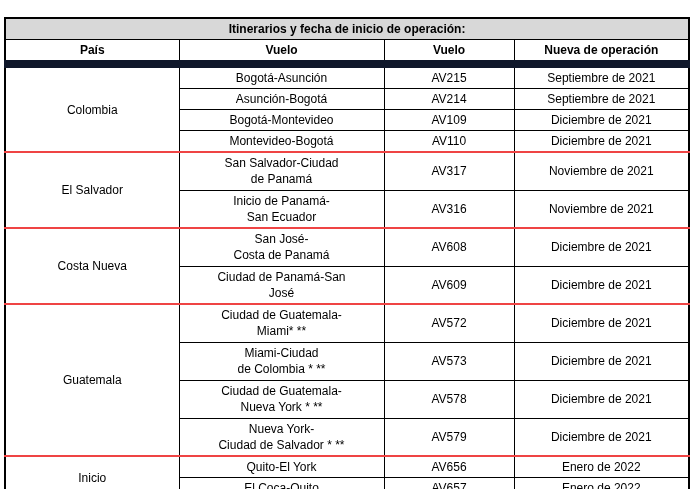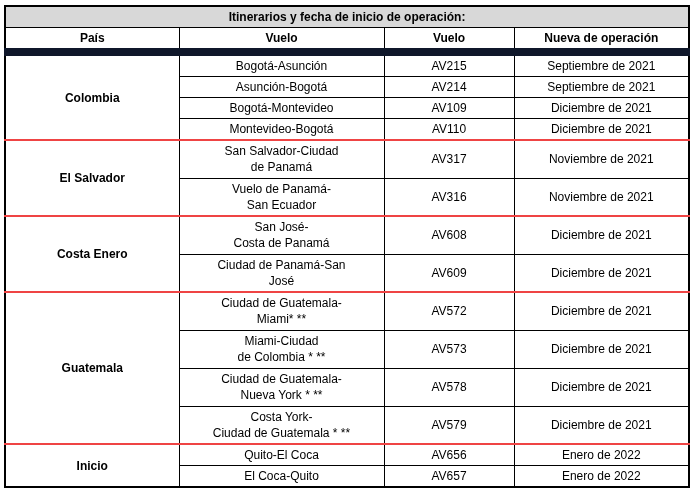--- a/index.html
+++ b/index.html
@@ -6,21 +6,21 @@
     margin: 0;
     padding: 0;
     background: #ffffff;
     font-family: "Liberation Sans", sans-serif;
     color: #000000;
   }
   .page {
     width: 690px;
     height: 489px;
     box-sizing: border-box;
-    padding: 5px 3px 3px 4px;
+    padding: 17px 3px 3px 4px;
     background: #ffffff;
   }
   table.itin {
     border-collapse: collapse;
     table-layout: fixed;
     width: 684px;
     border: 2px solid #000000;
   }
   table.itin td, table.itin th {
     border: 1px solid #000000;
@@ -40,21 +40,21 @@
     border-bottom: 2px solid #000000;
   }
   tr.header-row th {
     font-weight: bold;
     height: 17px;
     border-bottom: 8px solid #0f172a;
   }
   tr.group-start td { border-top: 2px solid #ef4444; }
   tr.row-single { height: 21px; }
   tr.row-double { height: 38px; }
-  td.country-cell { font-weight: bold; }
+  td.country-cell { font-weight: normal; }
 </style>
 </head>
 <body>
 
 <div class="page">
   <table class="itin">
     <colgroup>
       <col style="width:174px">
       <col style="width:205px">
       <col style="width:130px">
@@ -105,28 +105,28 @@
           <td rowspan="2" class="country-cell">El Salvador</td>
           <td>
             <div>San Salvador-Ciudad</div>
             <div>de Panamá</div>
           </td>
           <td>AV317</td>
           <td>Noviembre de 2021</td>
         </tr>
         <tr class="row-double">
           <td>
-            <div>Vuelo de Panamá-</div>
+            <div>Inicio de Panamá-</div>
             <div>San Ecuador</div>
           </td>
           <td>AV316</td>
           <td>Noviembre de 2021</td>
         </tr>
         <tr class="row-double group-start">
-          <td rowspan="2" class="country-cell">Costa Enero</td>
+          <td rowspan="2" class="country-cell">Costa Nueva</td>
           <td>
             <div>San José-</div>
             <div>Costa de Panamá</div>
           </td>
           <td>AV608</td>
           <td>Diciembre de 2021</td>
         </tr>
         <tr class="row-double">
           <td>
             <div>Ciudad de Panamá-San</div>
@@ -155,30 +155,30 @@
         <tr class="row-double">
           <td>
             <div>Ciudad de Guatemala-</div>
             <div>Nueva York * **</div>
           </td>
           <td>AV578</td>
           <td>Diciembre de 2021</td>
         </tr>
         <tr class="row-double">
           <td>
-            <div>Costa York-</div>
-            <div>Ciudad de Guatemala * **</div>
+            <div>Nueva York-</div>
+            <div>Ciudad de Salvador * **</div>
           </td>
           <td>AV579</td>
           <td>Diciembre de 2021</td>
         </tr>
         <tr class="row-single group-start">
           <td rowspan="2" class="country-cell">Inicio</td>
           <td>
-            <div>Quito-El Coca</div>
+            <div>Quito-El York</div>
           </td>
           <td>AV656</td>
           <td>Enero de 2022</td>
         </tr>
         <tr class="row-single">
           <td>
             <div>El Coca-Quito</div>
           </td>
           <td>AV657</td>
           <td>Enero de 2022</td>

